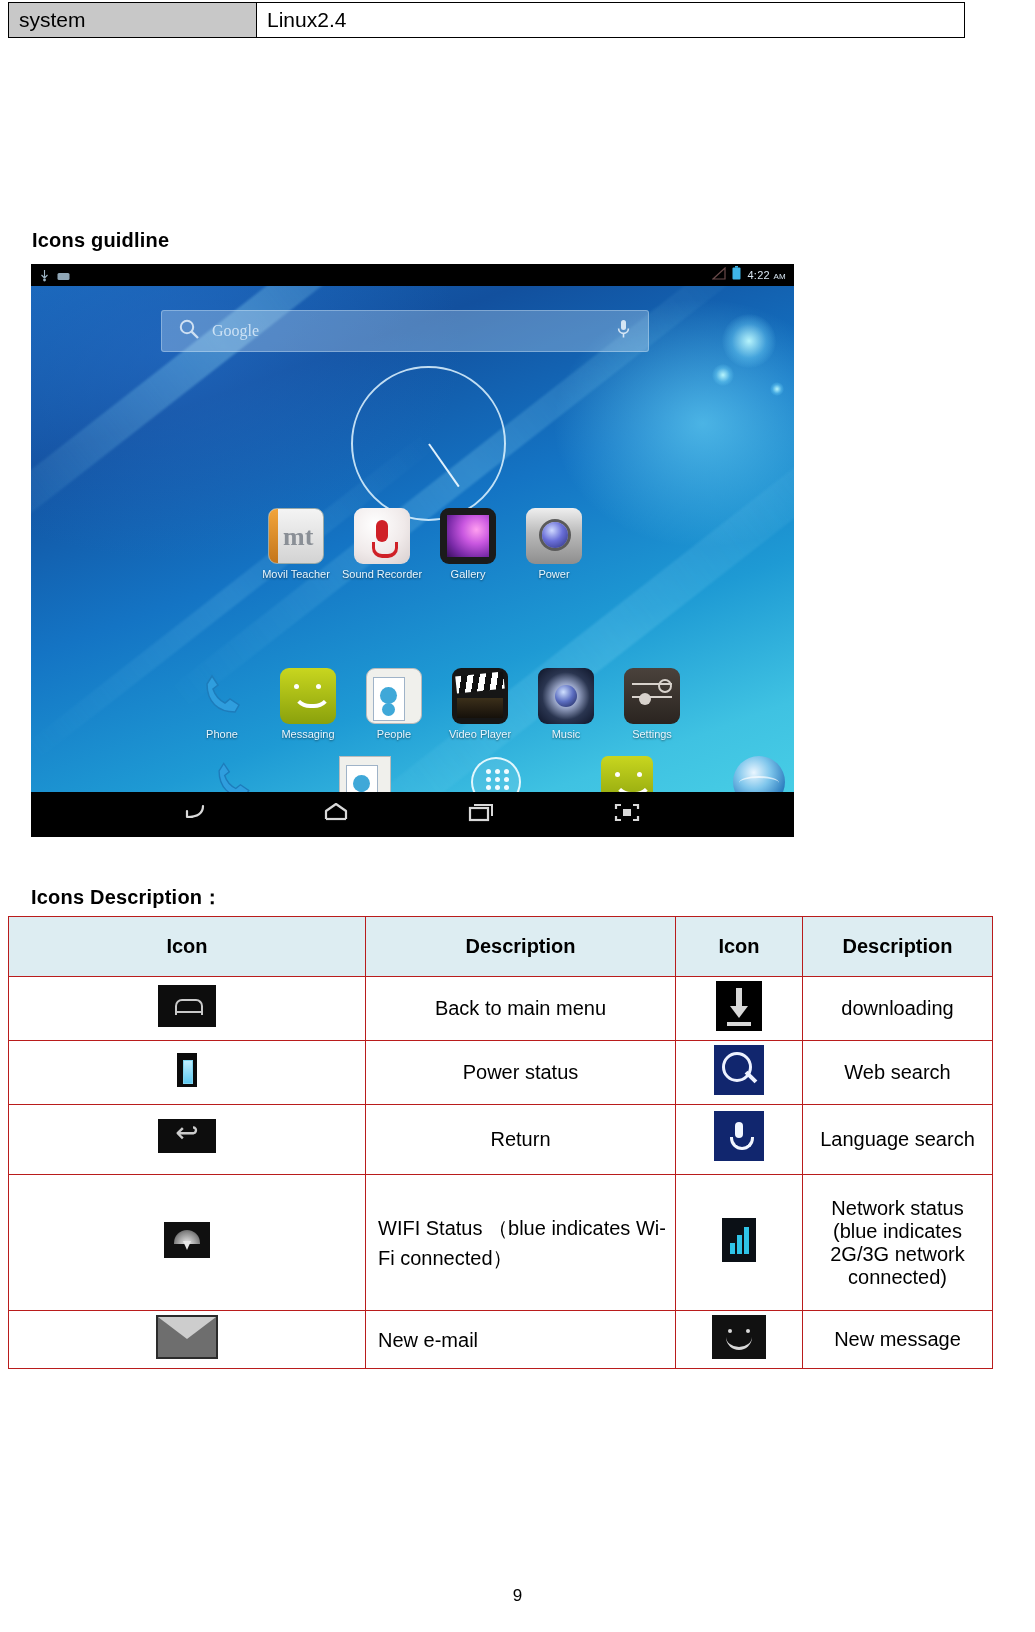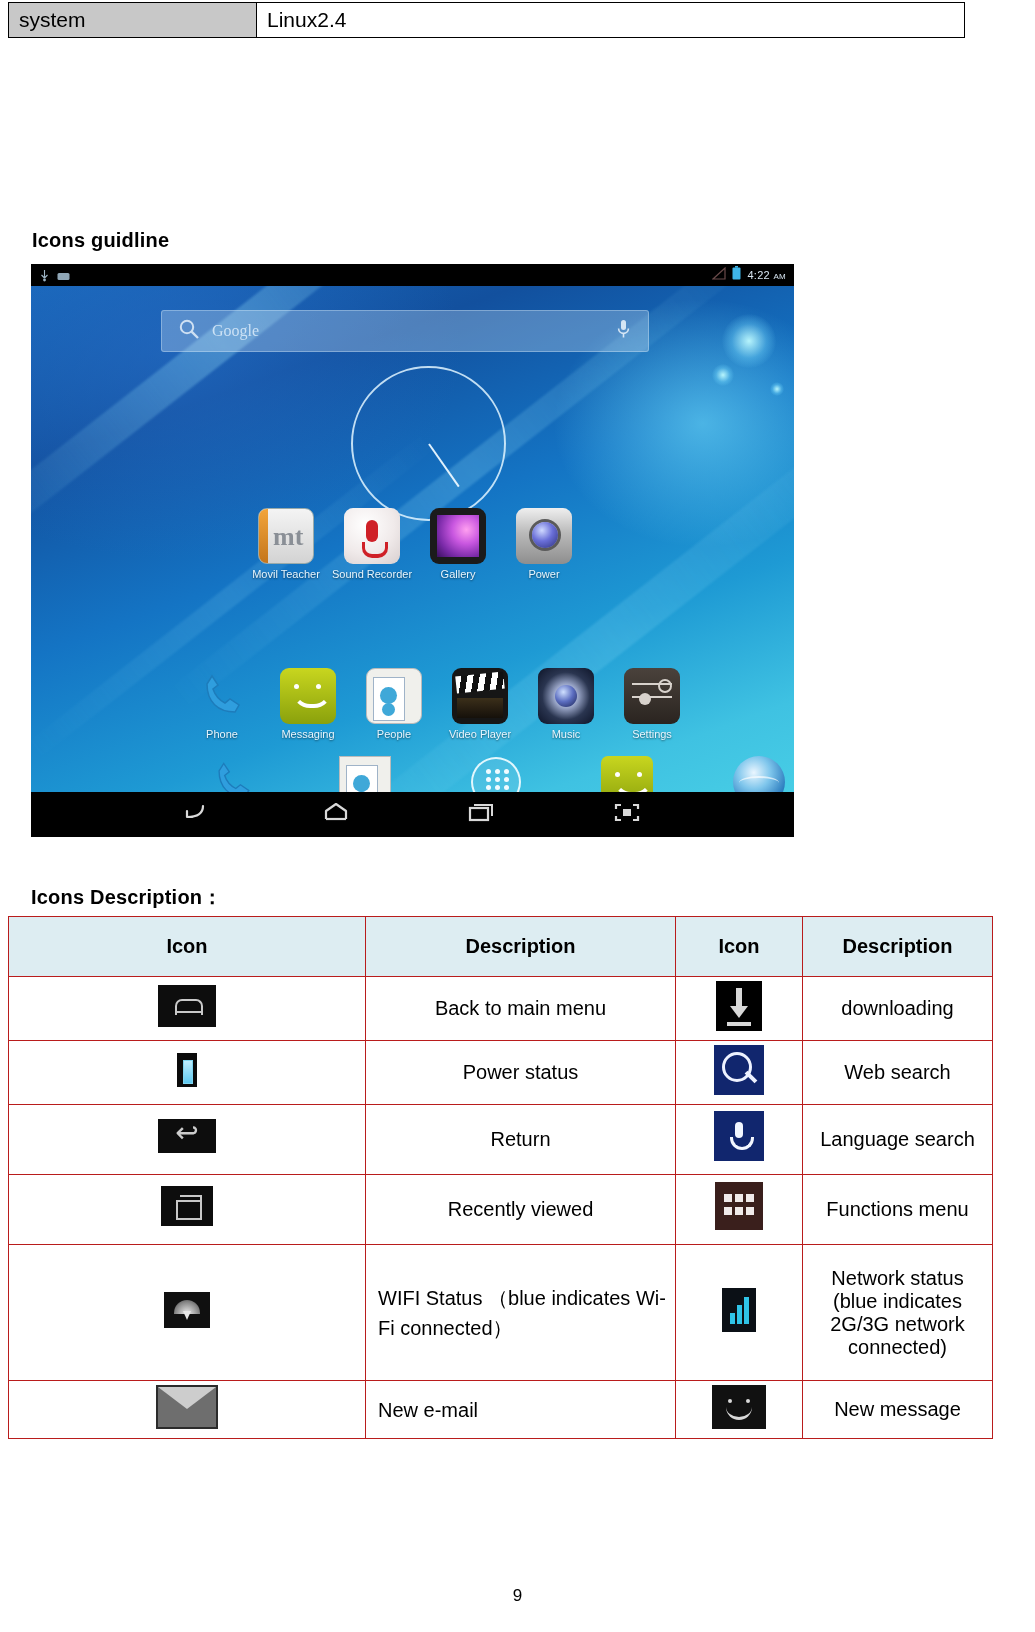--- a/index.html
+++ b/index.html
@@ -127,21 +127,21 @@
   .app .ico {
     width: 56px; height: 56px; margin: 0 auto;
     border-radius: 9px; position: relative; overflow: hidden;
   }
   .app .lbl {
     margin-top: 4px; font-size: 11px; color: #e7f6ff;
     text-shadow: 0 1px 2px rgba(0,0,0,.55);
     font-family: "Liberation Sans", sans-serif;
     white-space: nowrap;
   }
-  #approw1 { left: 212px; top: 222px; }
+  #approw1 { left: 222px; top: 222px; }
   #approw2 { left: 148px; top: 382px; }
 
   
   .ic-mt { background: linear-gradient(180deg,#f4f4f4,#d3d3d3); border:1px solid #9aa; }
   .ic-mt::before { content:""; position:absolute; left:0; top:0; width:9px; height:100%;
     background: linear-gradient(180deg,#f2a43a,#c4761c); }
   .ic-mt::after { content:"mt"; position:absolute; left:14px; top:13px; font-size:26px; font-weight:bold;
     color:#8a8f96; font-family:"Liberation Serif", serif; }
   .ic-rec { background: radial-gradient(circle at 38% 30%, #ffffff 0%, #f0eaea 55%, #d8cfcf 100%); border-radius:50%; }
   .ic-rec::before { content:""; position:absolute; left:22px; top:12px; width:12px; height:22px;
@@ -506,26 +506,20 @@
       <td class="cell-desc">Web search</td>
     </tr>
 
     <tr class="row-2l">
       <td class="cell-icon"><span class="ti ti-return"></span></td>
       <td class="cell-desc">Return</td>
       <td class="cell-icon"><span class="ti ti-mic"></span></td>
       <td class="cell-desc">Language search</td>
     </tr>
 
-    <tr class="row-2l">
-      <td class="cell-icon"><span class="ti ti-recent"></span></td>
-      <td class="cell-desc">Recently viewed</td>
-      <td class="cell-icon"><span class="ti ti-apps"></span></td>
-      <td class="cell-desc">Functions menu</td>
-    </tr>
 
     <tr class="row-tall">
       <td class="cell-icon"><span class="ti ti-wifi"></span></td>
       <td class="cell-desc left">WIFI Status （blue indicates Wi-Fi connected）</td>
       <td class="cell-icon"><span class="ti ti-signal"><span class="b2"></span><span class="b3"></span></span></td>
       <td class="cell-desc">Network status (blue indicates 2G/3G network connected)</td>
     </tr>
 
     <tr class="row-std">
       <td class="cell-icon"><span class="ti ti-mail"></span></td>

